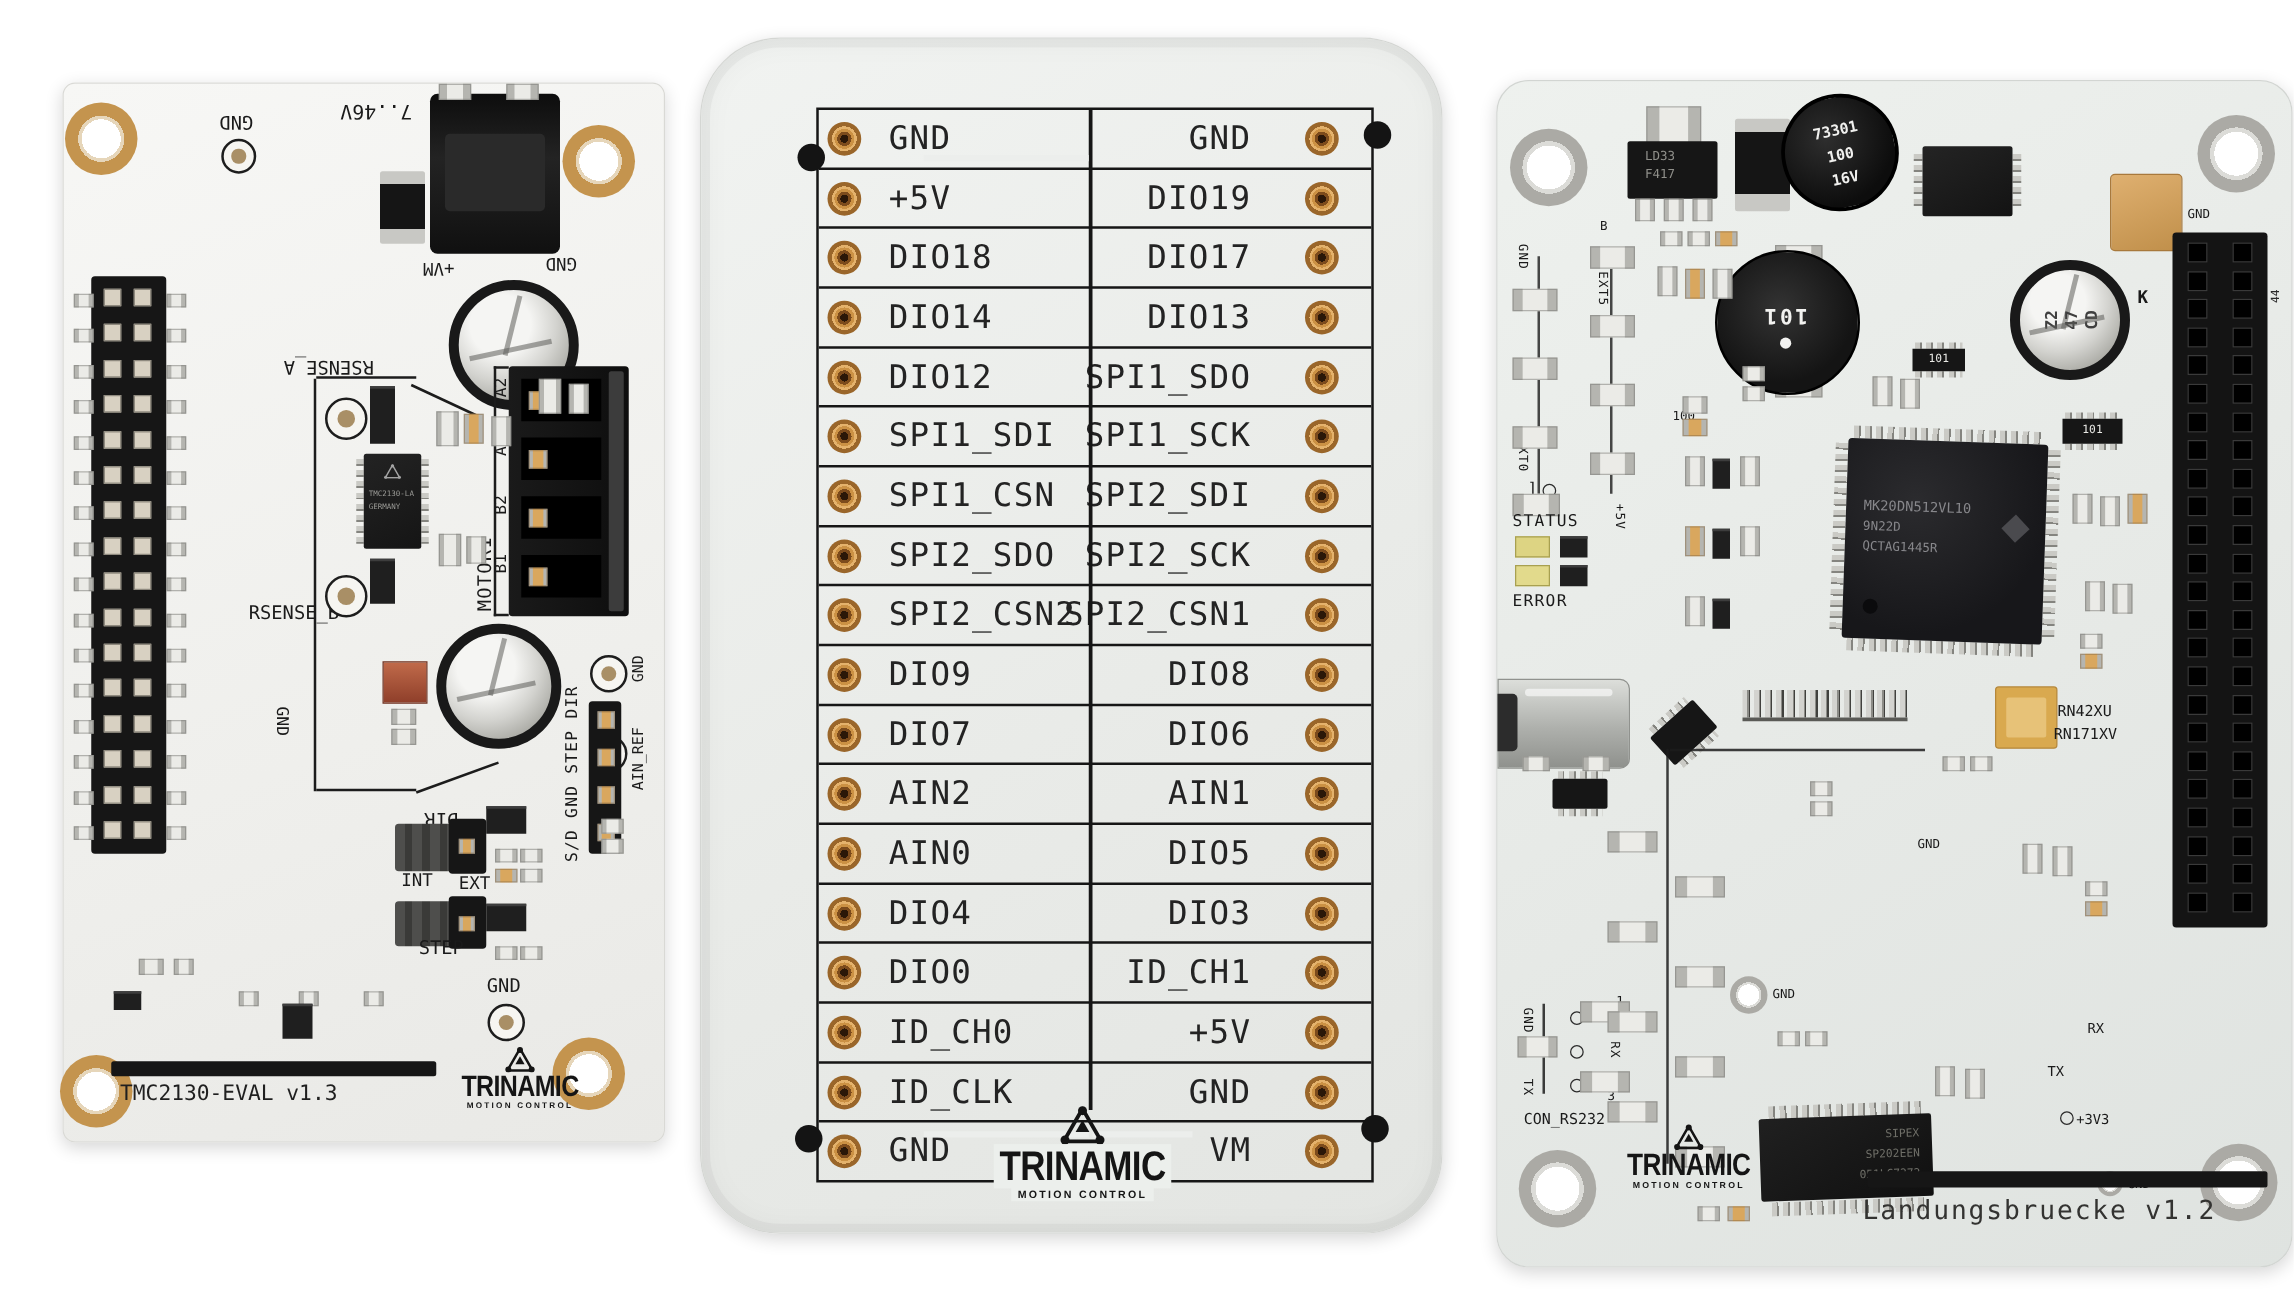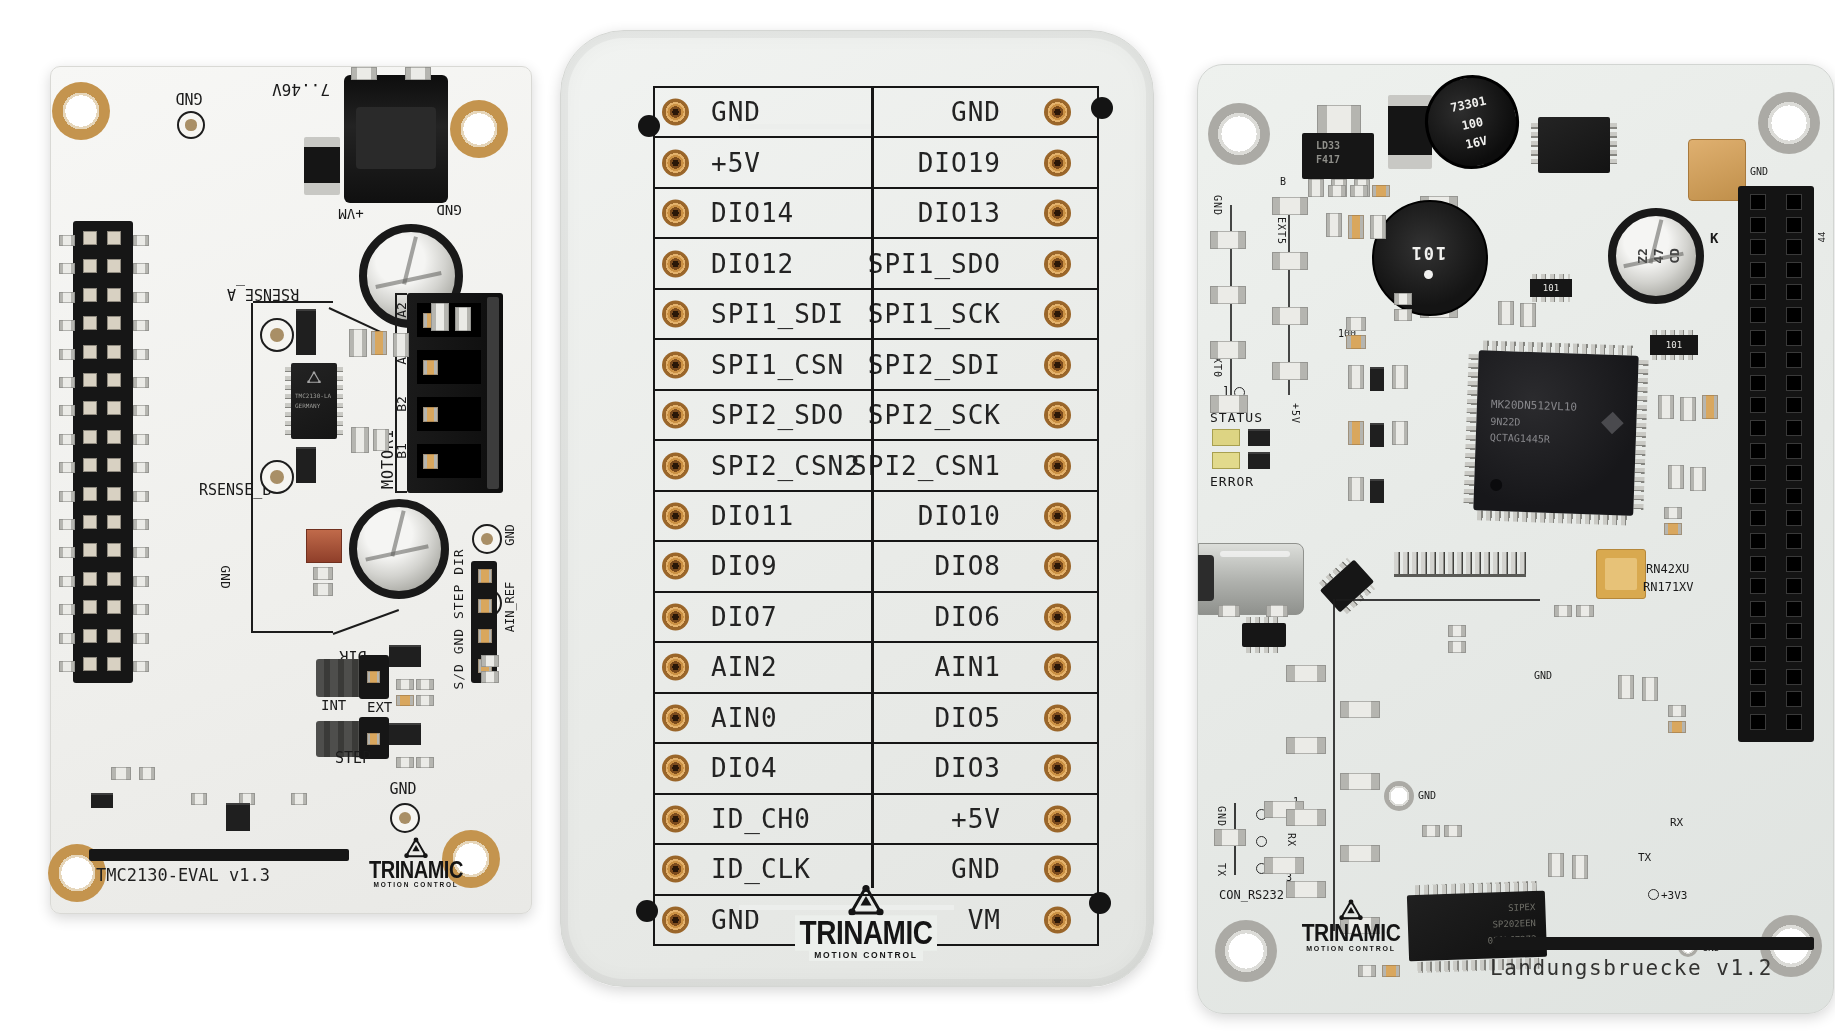--- a/index.html
+++ b/index.html
@@ -306,20 +306,24 @@
     <div class="patch" style="left:219px;top:817px;width:80px;height:5px;"></div>
   <div class="prow">
         <span class="lt">GND</span>
         <span class="rt">GND</span>
       </div>
       <div class="prow">
         <span class="lt">+5V</span>
         <span class="rt">DIO19</span>
       </div>
       <div class="prow">
+        <span class="lt">DIO18</span>
+        <span class="rt">DIO17</span>
+      </div>
+      <div class="prow">
         <span class="lt">DIO14</span>
         <span class="rt">DIO13</span>
       </div>
       <div class="prow">
         <span class="lt">DIO12</span>
         <span class="rt">SPI1_SDO</span>
       </div>
       <div class="prow">
         <span class="lt">SPI1_SDI</span>
         <span class="rt">SPI1_SCK</span>
@@ -330,42 +334,42 @@
       </div>
       <div class="prow">
         <span class="lt">SPI2_SDO</span>
         <span class="rt">SPI2_SCK</span>
       </div>
       <div class="prow">
         <span class="lt">SPI2_CSN2</span>
         <span class="rt">SPI2_CSN1</span>
       </div>
       <div class="prow">
-        <span class="lt">DIO11</span>
-        <span class="rt">DIO10</span>
-      </div>
-      <div class="prow">
         <span class="lt">DIO9</span>
         <span class="rt">DIO8</span>
       </div>
       <div class="prow">
         <span class="lt">DIO7</span>
         <span class="rt">DIO6</span>
       </div>
       <div class="prow">
         <span class="lt">AIN2</span>
         <span class="rt">AIN1</span>
       </div>
       <div class="prow">
         <span class="lt">AIN0</span>
         <span class="rt">DIO5</span>
       </div>
       <div class="prow">
         <span class="lt">DIO4</span>
         <span class="rt">DIO3</span>
+      </div>
+      <div class="prow">
+        <span class="lt">DIO0</span>
+        <span class="rt">ID_CH1</span>
       </div>
       <div class="prow">
         <span class="lt">ID_CH0</span>
         <span class="rt">+5V</span>
       </div>
       <div class="prow">
         <span class="lt">ID_CLK</span>
         <span class="rt">GND</span>
       </div>
       <div class="prow">
@@ -391,21 +395,21 @@
     <span class="tg mask" style="font-size:8.5px;">MOTION CONTROL</span>
   </div>
 </div>
 
 <div class="board" id="board-right">
   <div class="hole hole-sil" style="left:10px;top:38px;width:62px;height:62px;"></div>
   <div class="hole hole-sil" style="left:560px;top:27px;width:62px;height:62px;"></div>
   <div class="hole hole-sil" style="left:17px;top:855px;width:62px;height:62px;"></div>
   <div class="hole hole-sil" style="left:562px;top:850px;width:62px;height:62px;"></div>
 
-  <div style="position:absolute;left:104px;top:40px;width:72px;height:92px;font-weight:bold;">
+  <div style="position:absolute;left:104px;top:20px;width:72px;height:92px;">
     <div class="smd-w" style="left:15px;top:0;width:42px;height:30px;"></div>
     <div class="blk" style="left:0;top:28px;width:72px;height:46px;border-radius:2px;"></div>
     <div class="smd-w" style="left:6px;top:74px;width:14px;height:16px;"></div>
     <div class="smd-w" style="left:29px;top:74px;width:14px;height:16px;"></div>
     <div class="smd-w" style="left:52px;top:74px;width:14px;height:16px;"></div>
     <div class="t" style="left:14px;top:36px;font-size:10px;color:#8f8f8a;">LD33</div>
     <div class="t" style="left:14px;top:50px;font-size:10px;color:#8f8f8a;">F417</div>
   </div>
 
   <div style="position:absolute;left:190px;top:30px;width:44px;height:74px;background:linear-gradient(180deg,#c8c8c4 0 11px,#151515 11px 60px,#c8c8c4 60px);border-radius:2px;"></div>

